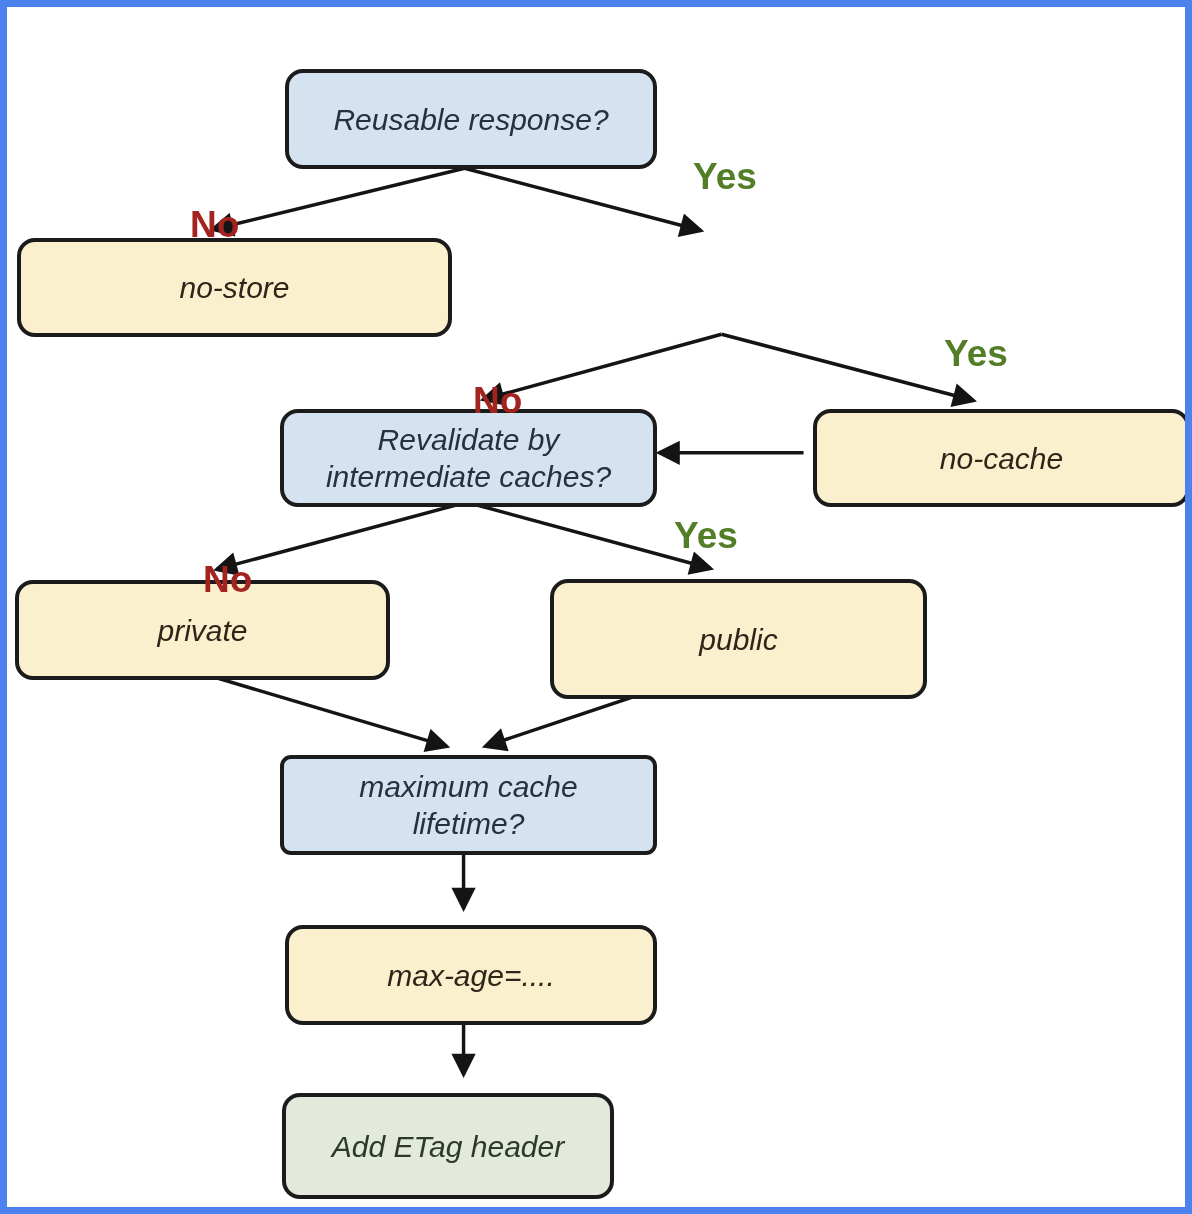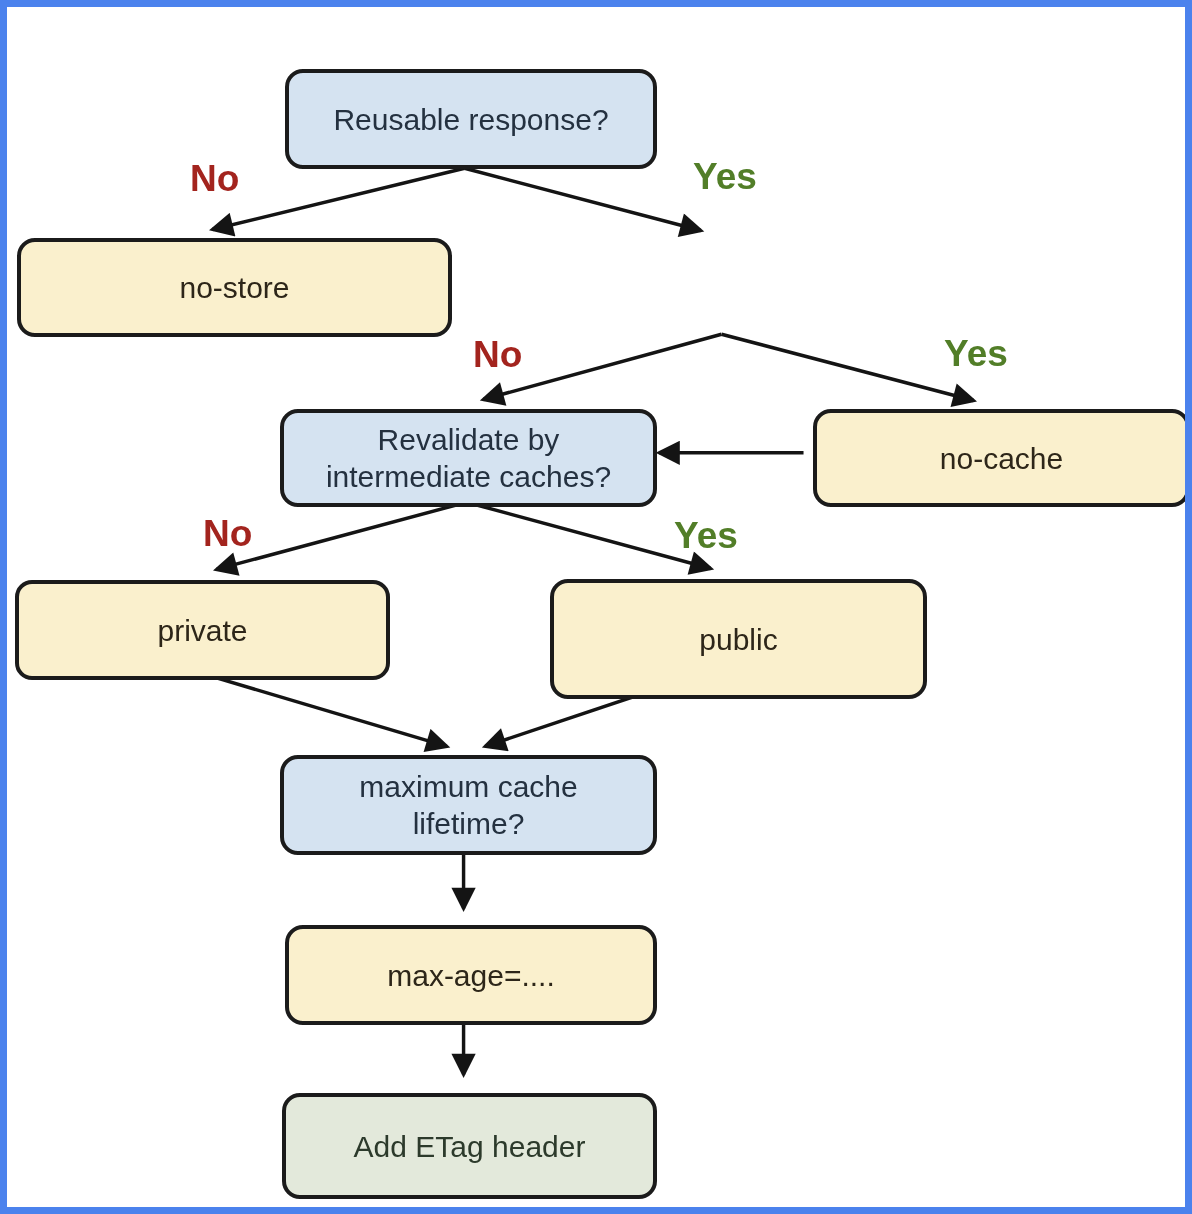--- a/index.html
+++ b/index.html
@@ -22,31 +22,32 @@
     border: 4px solid var(--node-border, #1b1b1b);
     border-radius: 18px;
     display: flex;
     align-items: center;
     justify-content: center;
     text-align: center;
     font-size: 30px;
     line-height: 37px;
     white-space: pre-line;
     padding: 14px 14px;
+    font-style: italic;
   }
   .node.question { background: var(--question-fill, #d5e3f1); color: var(--question-text, #243140); }
   .node.directive { background: var(--directive-fill, #faf0cd); color: var(--directive-text, #2d2619); }
   .node.action { background: var(--action-fill, #e3e9db); color: var(--action-text, #2c3a2b); }
   .edge-label {
     position: absolute;
     font-size: 37px;
     font-weight: bold;
     line-height: 1;
   }
-  .edge-label.no { color: var(--no-label-color, #a3241e); }
+  .edge-label.no { color: var(--no-label-color, #a3241e); margin-top: 46px; }
   .edge-label.yes { color: var(--yes-label-color, #527e28); text-align: right; }
 </style>
 </head>
 <body>
 
 <div class="frame">
 
   <svg class="edges" viewBox="0 0 1192 1214">
     <defs>
       <marker id="ah" viewBox="0 0 10 10" refX="8.5" refY="5" markerWidth="8" markerHeight="7" orient="auto-start-reverse">
@@ -69,30 +70,30 @@
   <div class="node question" style="left:278px; top:62px; width:372px; height:100px;">Reusable response?</div>
 
   <div class="node directive" style="left:10px; top:231px; width:435px; height:99px;">no-store</div>
 
 
   <div class="node question" style="left:273px; top:402px; width:377px; height:98px;">Revalidate by
 intermediate caches?</div>
 
   <div class="node directive" style="left:806px; top:402px; width:377px; height:98px;">no-cache</div>
 
-  <div class="node directive" style="left:8px; top:573px; width:375px; height:100px;border-radius:17px;">private</div>
+  <div class="node directive" style="left:8px; top:573px; width:375px; height:100px;">private</div>
 
   <div class="node directive" style="left:543px; top:572px; width:377px; height:120px;">public</div>
 
-  <div class="node question" style="left:273px; top:748px; width:377px; height:100px;">maximum cache
+  <div class="node question" style="left:273px; top:748px; width:377px; height:100px;border-radius:11px;">maximum cache
 lifetime?</div>
 
   <div class="node directive" style="left:278px; top:918px; width:372px; height:100px;">max-age=....</div>
 
-  <div class="node action" style="left:275px; top:1086px; width:375px; height:106px;">Add ETag header</div>
+  <div class="node action" style="left:275px; top:1086px; width:332px; height:106px;">Add ETag header</div>
 
   <div class="edge-label no" style="left:183px; top:153px;">No</div>
   <div class="edge-label yes" style="left:686px; top:151px;">Yes</div>
 
   <div class="edge-label no" style="left:466px; top:329px;">No</div>
   <div class="edge-label yes" style="left:937px; top:328px;">Yes</div>
 
   <div class="edge-label no" style="left:196px; top:508px;">No</div>
   <div class="edge-label yes" style="left:667px; top:510px;">Yes</div>
 

